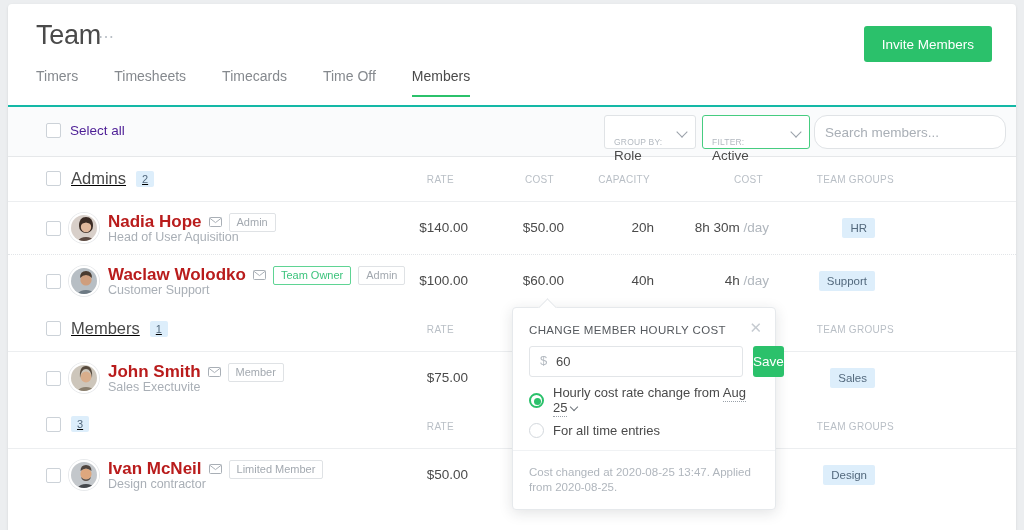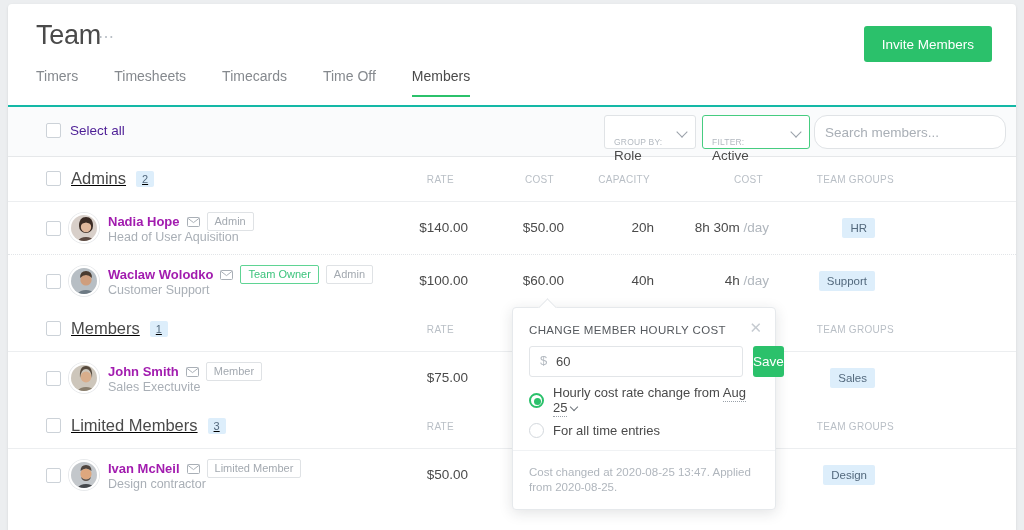--- a/index.html
+++ b/index.html
@@ -154,21 +154,21 @@
   .avatar {
     position: absolute; left: 61px; top: 11px;
     width: 30px; height: 30px; border-radius: 50%;
     overflow: hidden; border: 2px solid #fff;
     box-shadow: 0 0 0 1px #e8eaec;
   }
   .nameline {
     position: absolute; left: 100px; top: 10px;
     display: flex; align-items: center; gap: 7px;
   }
-  .mname { font-size: 13px; color: #a21caf; font-weight: bold; }
+  .mname { font-size: 17px; color: #b91c1c; font-weight: bold; }
   .mail-icon { display: inline-block; line-height: 0; }
   .pill {
     border: 1px solid #dfe2e5; color: #a3a9b0;
     font-size: 11px; border-radius: 2px;
     padding: 2px 7px; line-height: 13px; background: #fff;
   }
   .pill.owner { border-color: #5fd494; color: #3cc37c; }
   .mrole {
     position: absolute; left: 100px; top: 28px;
     font-size: 12.5px; color: #a9afb6;
@@ -417,21 +417,20 @@
           <span class="pill">Member</span>
         </div>
         <div class="mrole">Sales Exectuvite</div>
         <span class="cell v-rate">$75.00</span>
         <span class="tag">Sales</span>
       </div>
 
       <div class="grp">
         <div class="grp-left">
           <span class="cbox"></span>
-          <span class="grp-name">Limited Members</span>
           <span class="count-badge">3</span>
         </div>
         <div class="colhdrs">
           <span class="colhdr c-rate">RATE</span>
           <span class="colhdr c-grp">TEAM GROUPS</span>
         </div>
       </div>
 
       <div class="row">
         <span class="cbox row-cb"></span>

